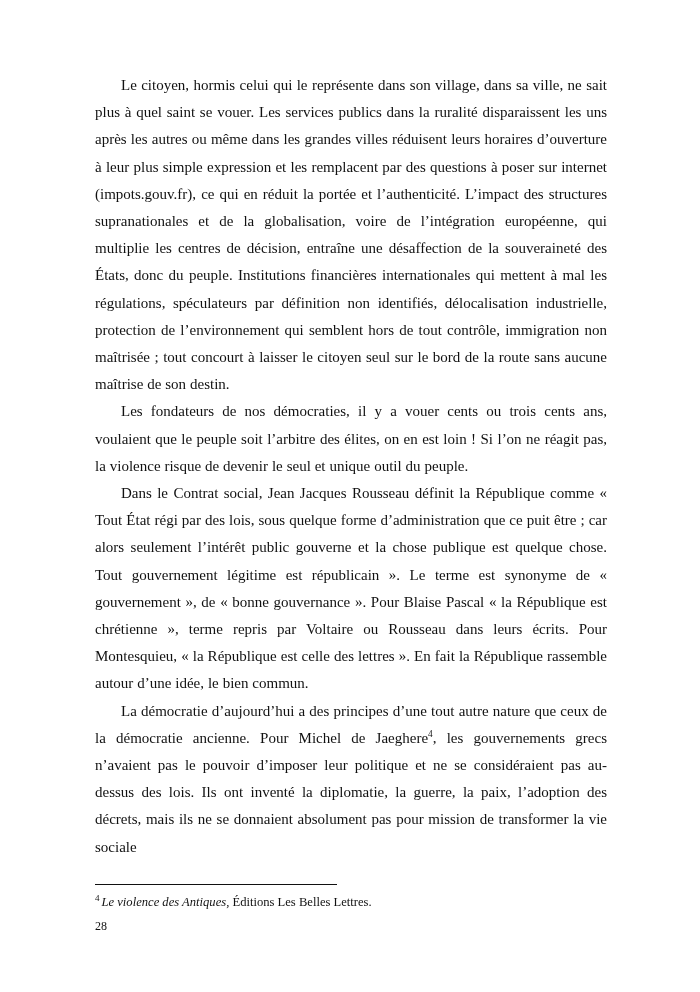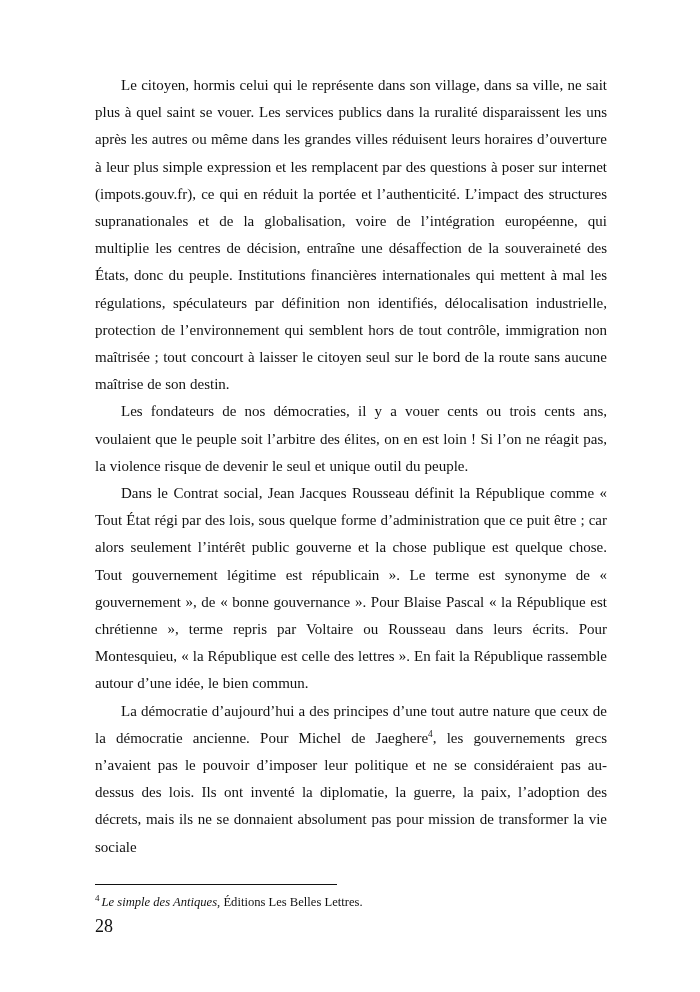--- a/index.html
+++ b/index.html
@@ -81,21 +81,21 @@
   }
 
   .footnote .fn-title {
     font-style: italic;
   }
 
   .page-number {
     position: absolute;
     left: 95px;
     top: 917px;
-    font-size: 18px;
+    font-size: 12px;
     line-height: 19px;
   }
 </style>
 </head>
 <body>
 
 <div class="page">
 
   <div class="text-block">
 
@@ -104,18 +104,18 @@
     <p class="para">Les fondateurs de nos démocraties, il y a vouer cents ou trois cents ans, voulaient que le peuple soit l’arbitre des élites, on en est loin ! Si l’on ne réagit pas, la violence risque de devenir le seul et unique outil du peuple.</p>
 
     <p class="para">Dans le Contrat social, Jean Jacques Rousseau définit la République comme « Tout État régi par des lois, sous quelque forme d’administration que ce puit être ; car alors seulement l’intérêt public gouverne et la chose publique est quelque chose. Tout gouvernement légitime est républicain ». Le terme est synonyme de « gouvernement », de « bonne gouvernance ». Pour Blaise Pascal « la République est chrétienne », terme repris par Voltaire ou Rousseau dans leurs écrits. Pour Montesquieu, « la République est celle des lettres ». En fait la République rassemble autour d’une idée, le bien commun.</p>
 
     <p class="para"><span>La démocratie d’aujourd’hui a des principes d’une tout autre nature que ceux de la démocratie ancienne. Pour Michel de Jaeghere</span><span class="fn-ref">4</span><span>, les gouvernements grecs n’avaient pas le pouvoir d’imposer leur politique et ne se considéraient pas au-dessus des lois. Ils ont inventé la diplomatie, la guerre, la paix, l’adoption des décrets, mais ils ne se donnaient absolument pas pour mission de transformer la vie sociale</span></p>
 
   </div>
 
   <div class="footnote-zone">
     <hr class="footnote-rule">
-    <p class="footnote"><span class="fn-num">4</span><span class="fn-title">Le simple des Antiques</span><span>, Éditions Les Belles Lettres.</span></p>
+    <p class="footnote"><span class="fn-num">4</span><span class="fn-title">Le violence des Antiques</span><span>, Éditions Les Belles Lettres.</span></p>
   </div>
 
   <div class="page-number">28</div>
 
 </div>
 
 </body></html>

